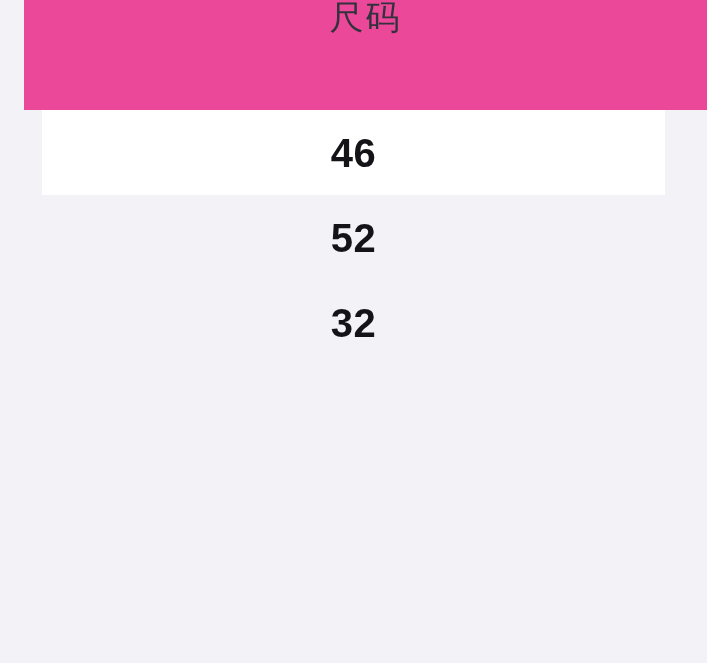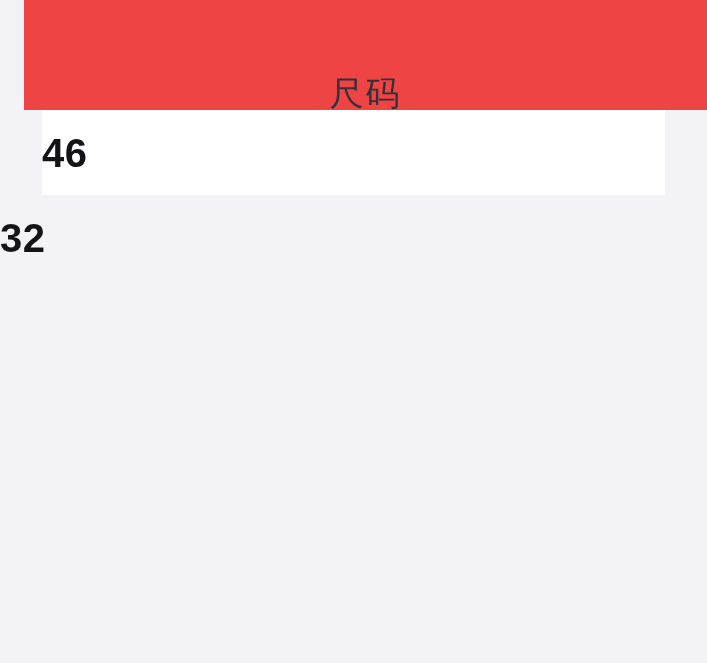--- a/index.html
+++ b/index.html
@@ -19,23 +19,23 @@
     height: 663px;
     box-sizing: border-box;
     background: #f3f2f7;
     display: flex;
     flex-direction: column;
   }
 
   .table-header {
     height: 110px;
     display: flex;
-    align-items: flex-end;
+    align-items: flex-start;
     justify-content: center;
-    background: #ef4444;
+    background: #ec4899;
     margin-left: 24px;
   }
 
   .table-header-title {
     font-size: 34px;
     font-weight: 400;
     color: #32323c;
     letter-spacing: 2px;
     line-height: 1;
     font-family: "DejaVu Sans", "Liberation Sans", sans-serif;
@@ -44,20 +44,21 @@
   .table-body {
     flex: 1;
     display: flex;
     flex-direction: column;
   }
 
   .table-row {
     height: 85px;
     display: flex;
     align-items: center;
+    justify-content: center;
     background: #f3f2f7;
   }
 
   .table-row.striped {
     background: #ffffff;
     margin: 0 42px;
   }
 
   .cell-value {
     font-size: 40px;
@@ -78,20 +79,23 @@
   </div>
 
   <div class="table-body">
 
     <div class="table-row striped">
       <span class="cell-value">46</span>
     </div>
 
 
 
+    <div class="table-row">
+      <span class="cell-value">52</span>
+    </div>
 
 
     <div class="table-row">
       <span class="cell-value">32</span>
     </div>
 
   </div>
 </div>
 
 </body></html>

